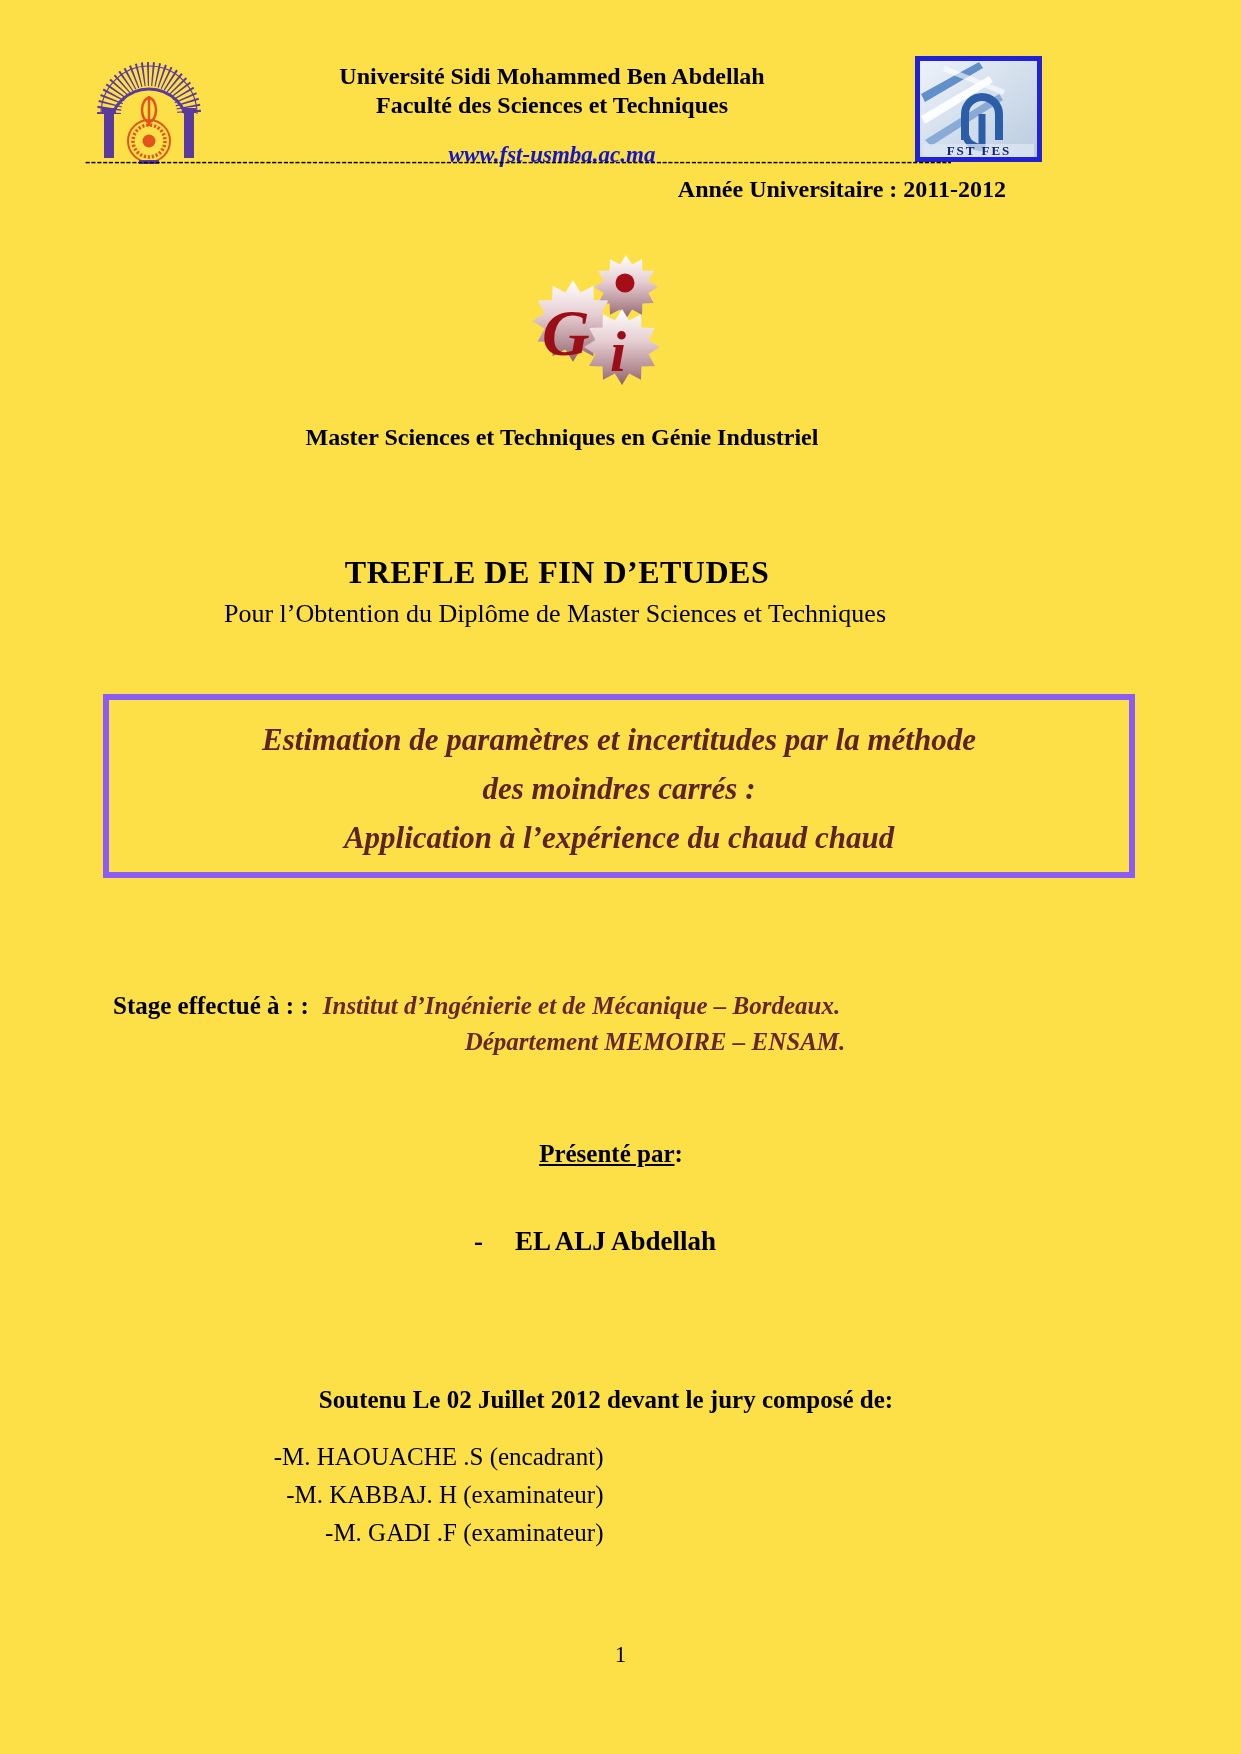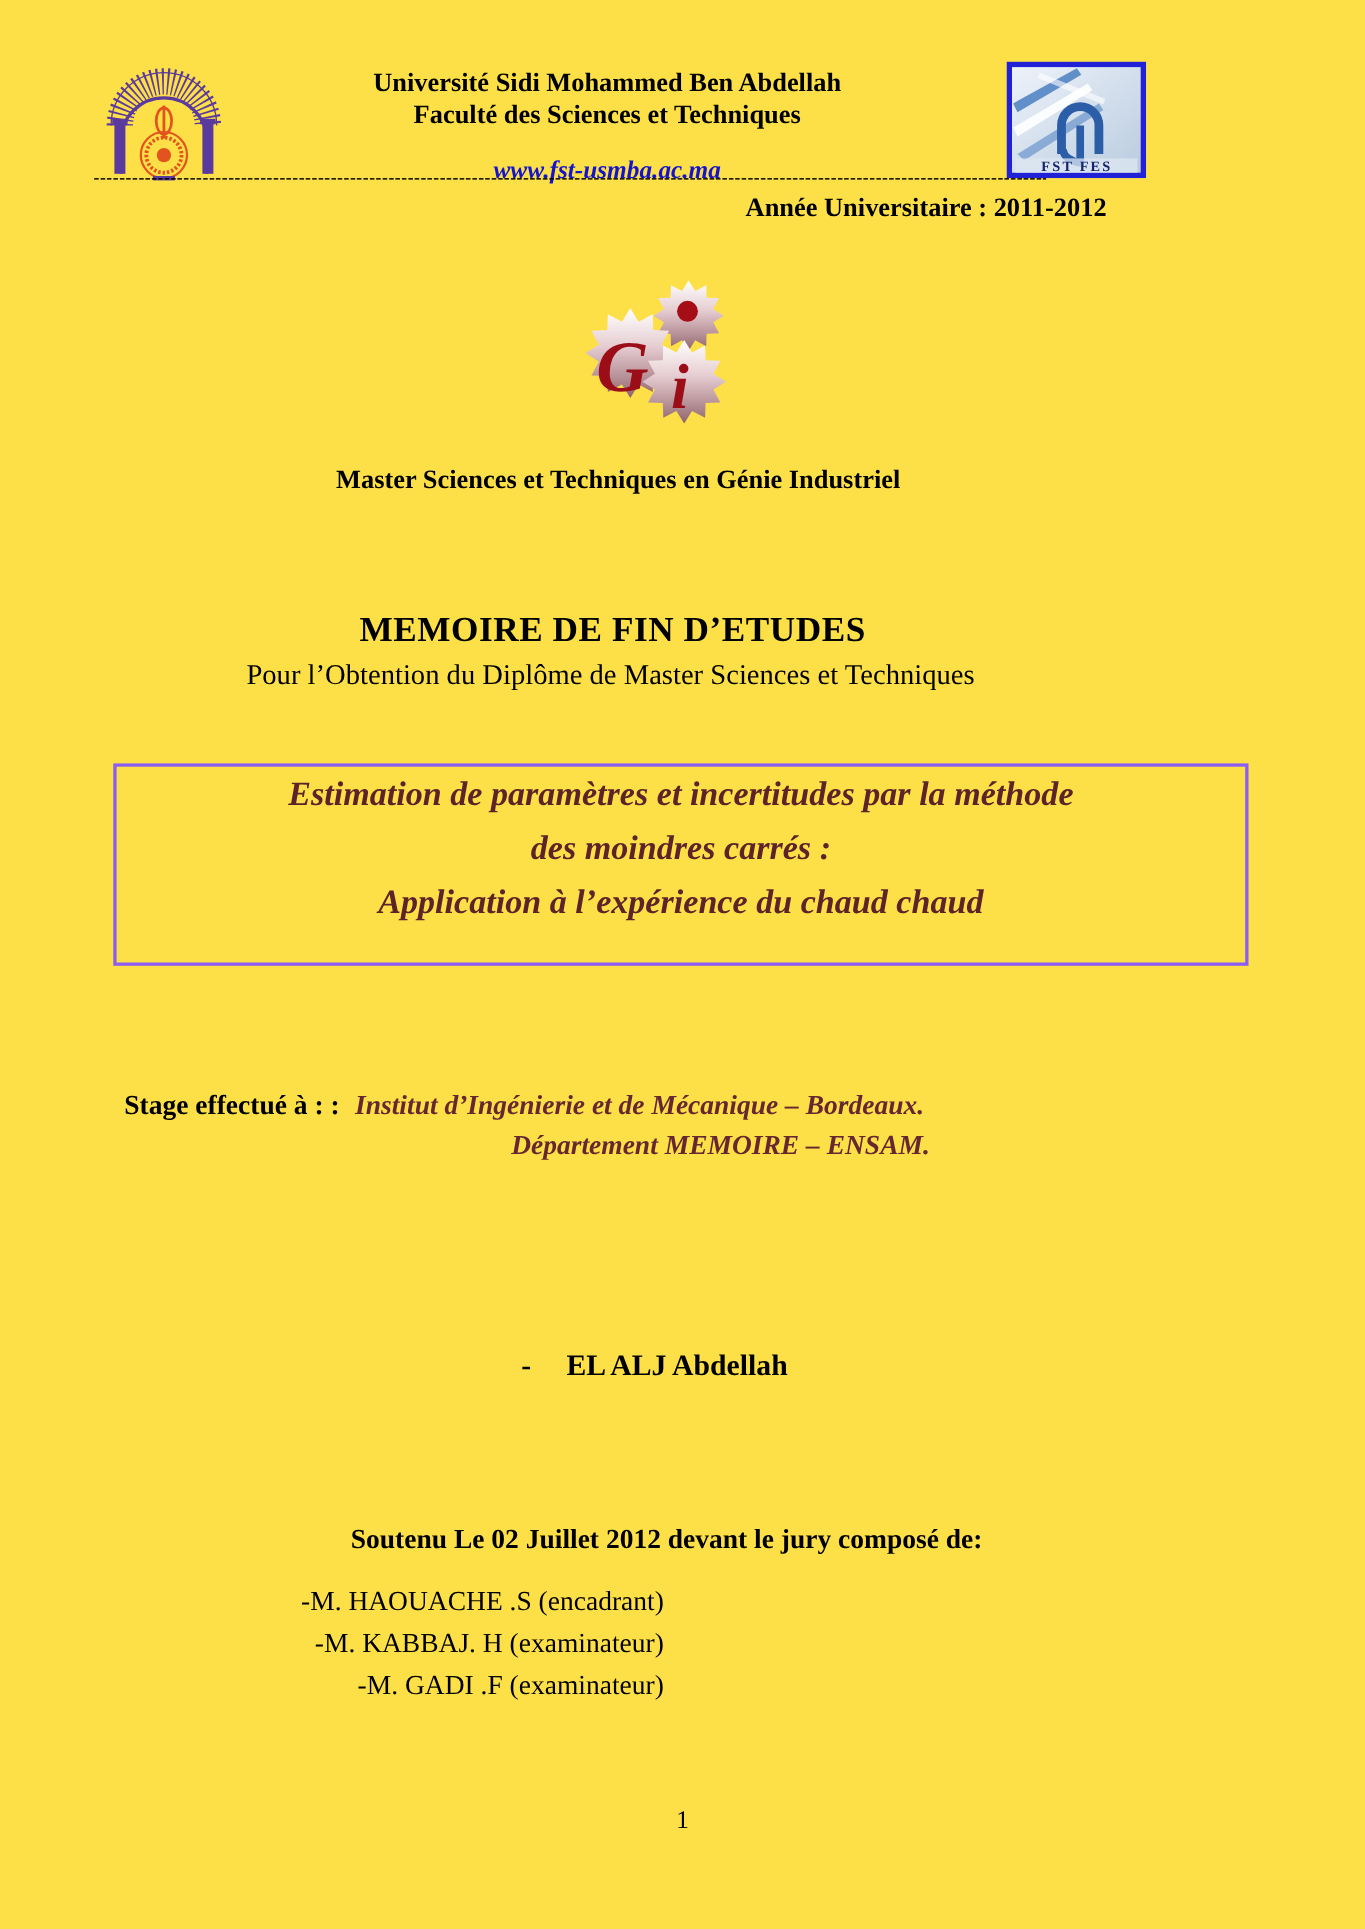--- a/index.html
+++ b/index.html
@@ -20,21 +20,22 @@
   
   .gi-logo { position:absolute; left:518px; top:241px; width:160px; height:150px; }
   .gi-letter { font-family:"Liberation Serif","DejaVu Serif",serif; font-style:italic; font-weight:bold; fill:#9b0e18; }
   
   .program { position:absolute; left:0; top:424px; width:1124px; text-align:center; font-size:24px; font-weight:bold; }
   .memoire-title { position:absolute; left:0; top:554px; width:1114px; text-align:center; font-size:32px; font-weight:bold; letter-spacing:0.5px; }
   .memoire-subtitle { position:absolute; left:0; top:599px; width:1110px; text-align:center; font-size:26px; }
   
   .title-box {
     position:absolute; left:103px; top:694px; width:1032px; height:184px;
-    border:3px solid #8b5cf6; box-sizing:border-box; text-align:center;
+    border:6px solid #8b5cf6; box-sizing:border-box; text-align:center;
+    padding-top:15px;
   }
   .title-line { font-size:31px; font-weight:bold; font-style:italic; color:#5e2329; line-height:49px; }
   
   .stage { position:absolute; left:113px; top:992px; width:1000px; }
   .stage-line1 { white-space:nowrap; }
   .stage-label { font-size:25px; font-weight:bold; color:#000; }
   .maroon { font-size:25px; font-weight:bold; font-style:italic; color:#672731; }
   .stage-place1 { margin-left:14px; }
   .stage-line2 { margin-left:217px; width:650px; text-align:center; margin-top:8px; }
   
@@ -112,36 +113,39 @@
     <use href="#giStar" transform="translate(108,46) scale(0.80)"></use>
     <use href="#giStar" transform="translate(55,80) scale(1.02)"></use>
     <use href="#giStar" transform="translate(104,106) scale(0.95)"></use>
     <circle cx="107" cy="42" r="9.5" fill="#a50d17"></circle>
     <text class="gi-letter" x="24" y="114" font-size="66">G</text>
     <text class="gi-letter" x="92" y="130" font-size="58">i</text>
   </svg>
 
   <div class="program">Master Sciences et Techniques en Génie Industriel</div>
 
-  <div class="memoire-title">MEMOIRE DE FIN D’ETUDES</div>
+  <div class="memoire-title">TREFLE DE FIN D’ETUDES</div>
   <div class="memoire-subtitle">Pour l’Obtention du Diplôme de Master Sciences et Techniques</div>
 
   <div class="title-box">
     <div class="title-line">Estimation de paramètres et incertitudes par la méthode</div>
     <div class="title-line">des moindres carrés :</div>
     <div class="title-line">Application à l’expérience du chaud chaud</div>
   </div>
 
   <div class="stage">
     <div class="stage-line1">
       <span class="stage-label">Stage effectué à : :</span><span class="maroon stage-place1">Institut d’Ingénierie et de Mécanique – Bordeaux.</span>
     </div>
     <div class="maroon stage-line2">Département MEMOIRE – ENSAM.</div>
   </div>
 
+  <div class="presente">
+    <span class="u">Présenté par</span><span>:</span>
+  </div>
   <div class="name-row">
     <span class="dash">-</span><span>EL ALJ Abdellah</span>
   </div>
 
   <div class="soutenu">Soutenu Le 02 Juillet 2012 devant le jury composé de:</div>
   <div class="jury">
     <div class="jury-row">
       <span class="jury-dash">-</span><span>M. HAOUACHE .S (encadrant)</span>
     </div>
     <div class="jury-row">

